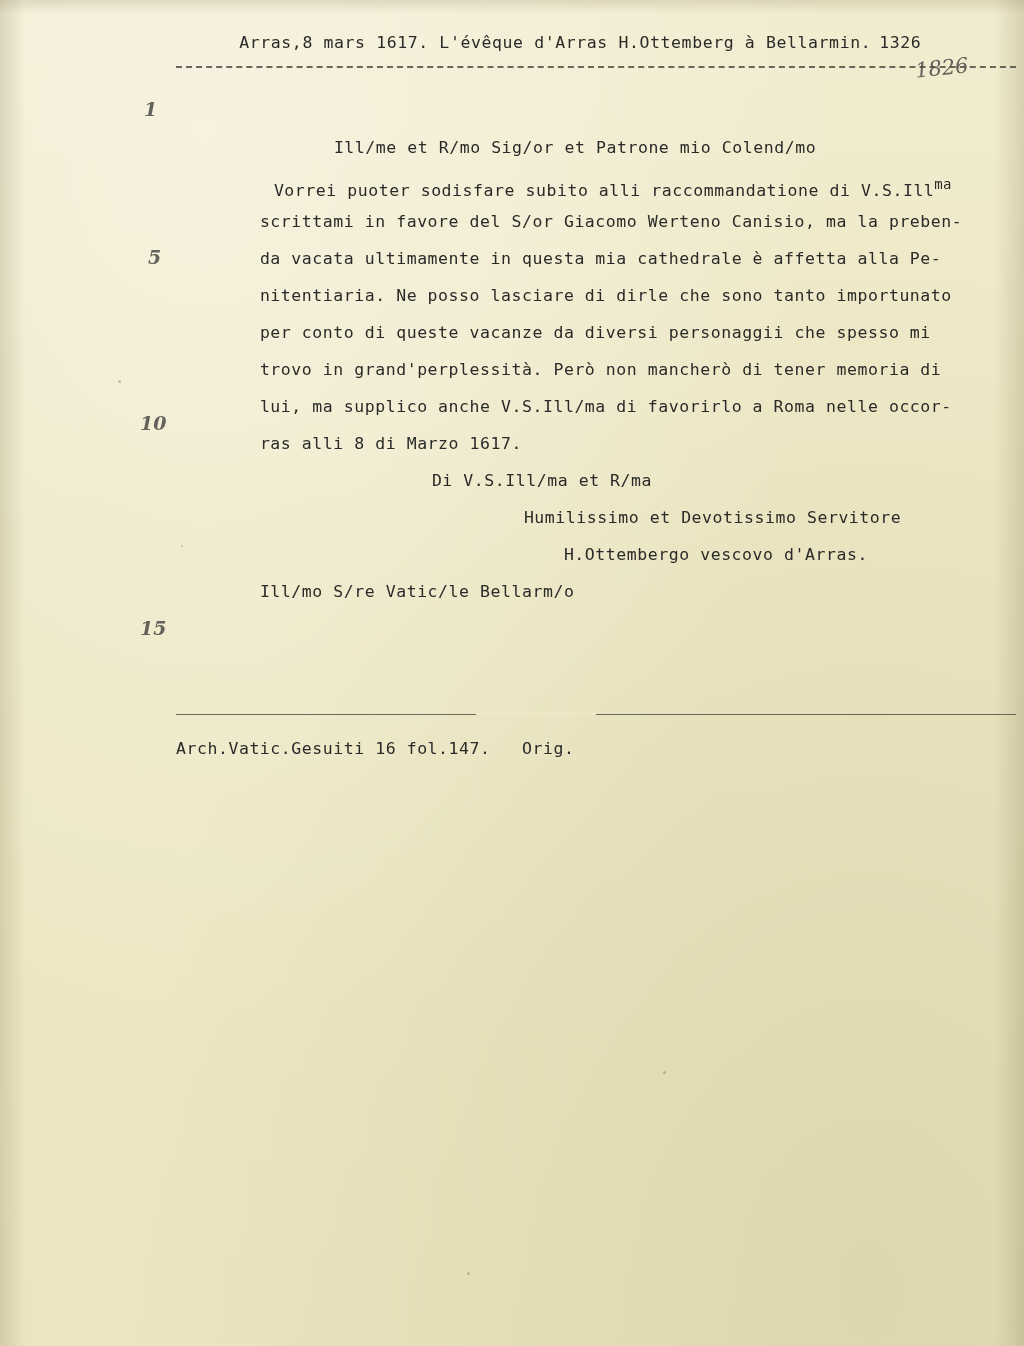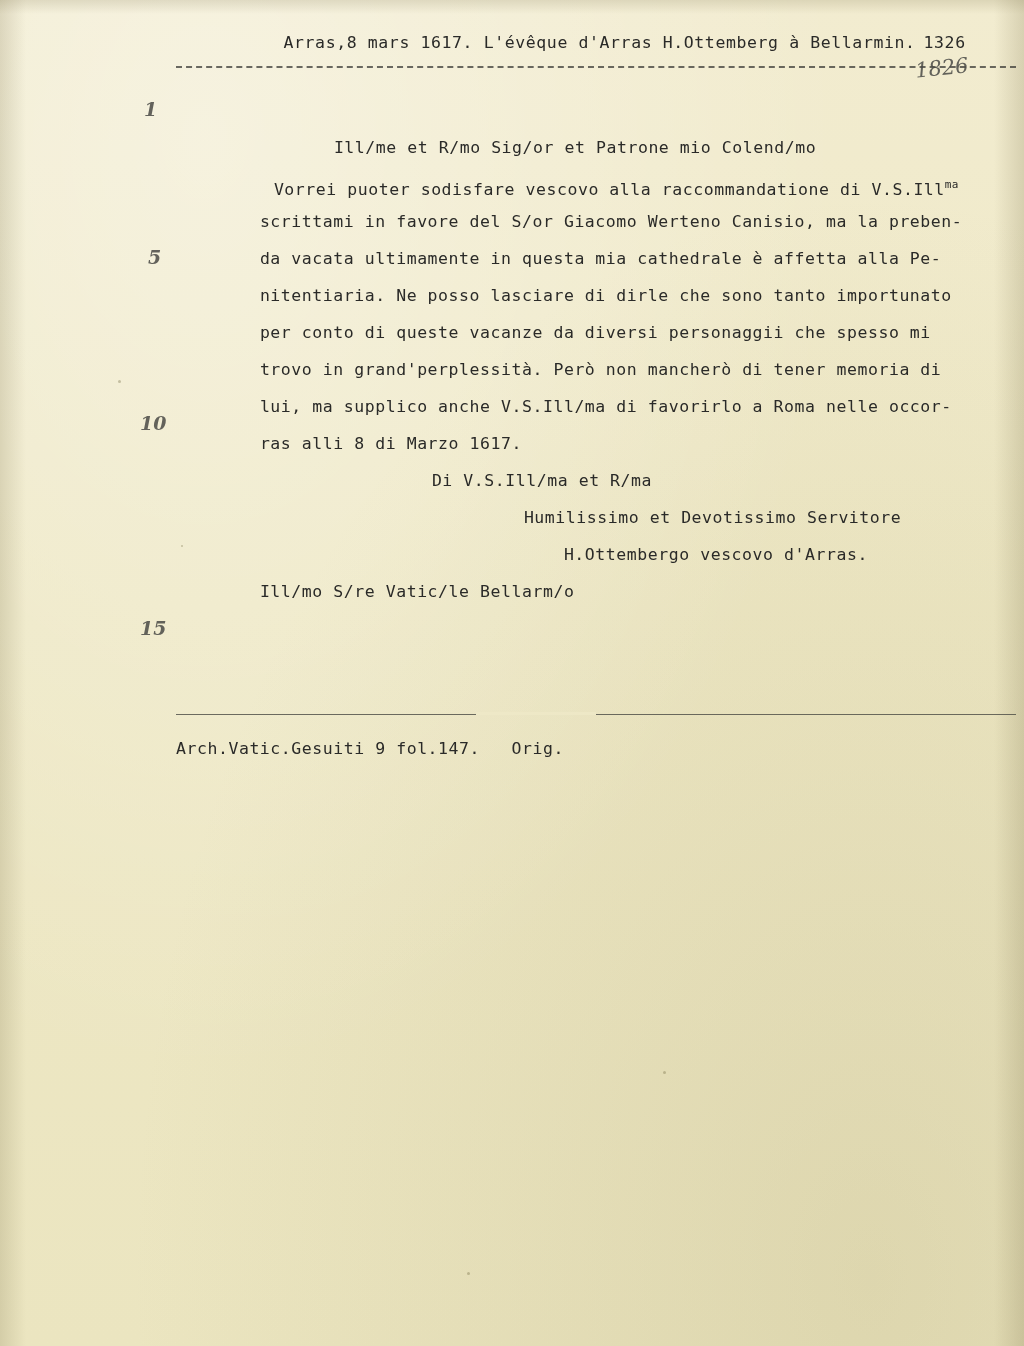--- a/index.html
+++ b/index.html
@@ -58,21 +58,20 @@
     top: 14px;
     width: 860px;
   }
 
   .header-line {
     font-size: 16.5px;
     letter-spacing: 0.6px;
     white-space: pre;
     padding-left: 26px;
     position: relative;
-    text-align: center;
   }
 
   .rule {
     position: absolute;
     left: 26px;
     top: 52px;
     width: 840px;
     border-top: 2px dashed #3a3a36;
     opacity: 0.75;
   }
@@ -94,21 +93,21 @@
   }
 
   .indent-1 { padding-left: 100px; }
   .indent-2 { padding-left: 40px; }
   .indent-0 { padding-left: 26px; }
   .indent-sign1 { padding-left: 290px; }
   .indent-sign2 { padding-left: 330px; }
   .indent-sign3 { padding-left: 198px; }
 
   sup.supma {
-    font-size: 11px;
+    font-size: 14px;
     vertical-align: super;
     letter-spacing: 0.3px;
   }
 
   
   .pencil {
     position: absolute;
     font-family: "DejaVu Serif", "Liberation Serif", serif;
     font-style: italic;
     color: #4a4a46;
@@ -177,21 +176,21 @@
 
     <div class="pencil pencil-top" style="left: 765px; top: 42px;">1826</div>
 
     <div class="body-block">
 
       <div class="line indent-1">
         <span>Ill/me et R/mo Sig/or et Patrone mio Colend/mo</span>
       </div>
 
       <div class="line indent-2">
-        <span>Vorrei puoter sodisfare vescovo alla raccommandatione di V.S.Ill</span><sup class="supma">ma</sup>
+        <span>Vorrei puoter sodisfare subito alli raccommandatione di V.S.Ill</span><sup class="supma">ma</sup>
       </div>
 
       <div class="line indent-0">
         <span>scrittami in favore del S/or Giacomo Werteno Canisio, ma la preben-</span>
       </div>
 
       <div class="line indent-0">
         <span>da vacata ultimamente in questa mia cathedrale è affetta alla Pe-</span>
       </div>
 
@@ -234,21 +233,21 @@
       </div>
 
     </div>
 
     <div class="pencil pencil-num" style="left: -6px; top: 84px;">1</div>
     <div class="pencil pencil-num" style="left: -2px; top: 232px;">5</div>
     <div class="pencil pencil-num" style="left: -10px; top: 398px;">10</div>
     <div class="pencil pencil-num" style="left: -10px; top: 603px; text-align: center;">15</div>
 
     <div class="footer-rule"></div>
-    <div class="footer-text">Arch.Vatic.Gesuiti 9 fol.147.   Orig.</div>
+    <div class="footer-text">Arch.Vatic.Gesuiti 16 fol.147.   Orig.</div>
 
   </div>
 
   <div class="speck" style="left:118px; top:380px; width:3px; height:3px;"></div>
   <div class="speck" style="left:663px; top:1071px; width:3px; height:3px;"></div>
   <div class="speck" style="left:467px; top:1272px; width:3px; height:3px;"></div>
   <div class="speck" style="left:181px; top:545px; width:2px; height:2px;"></div>
 </div>
 
 </body></html>

